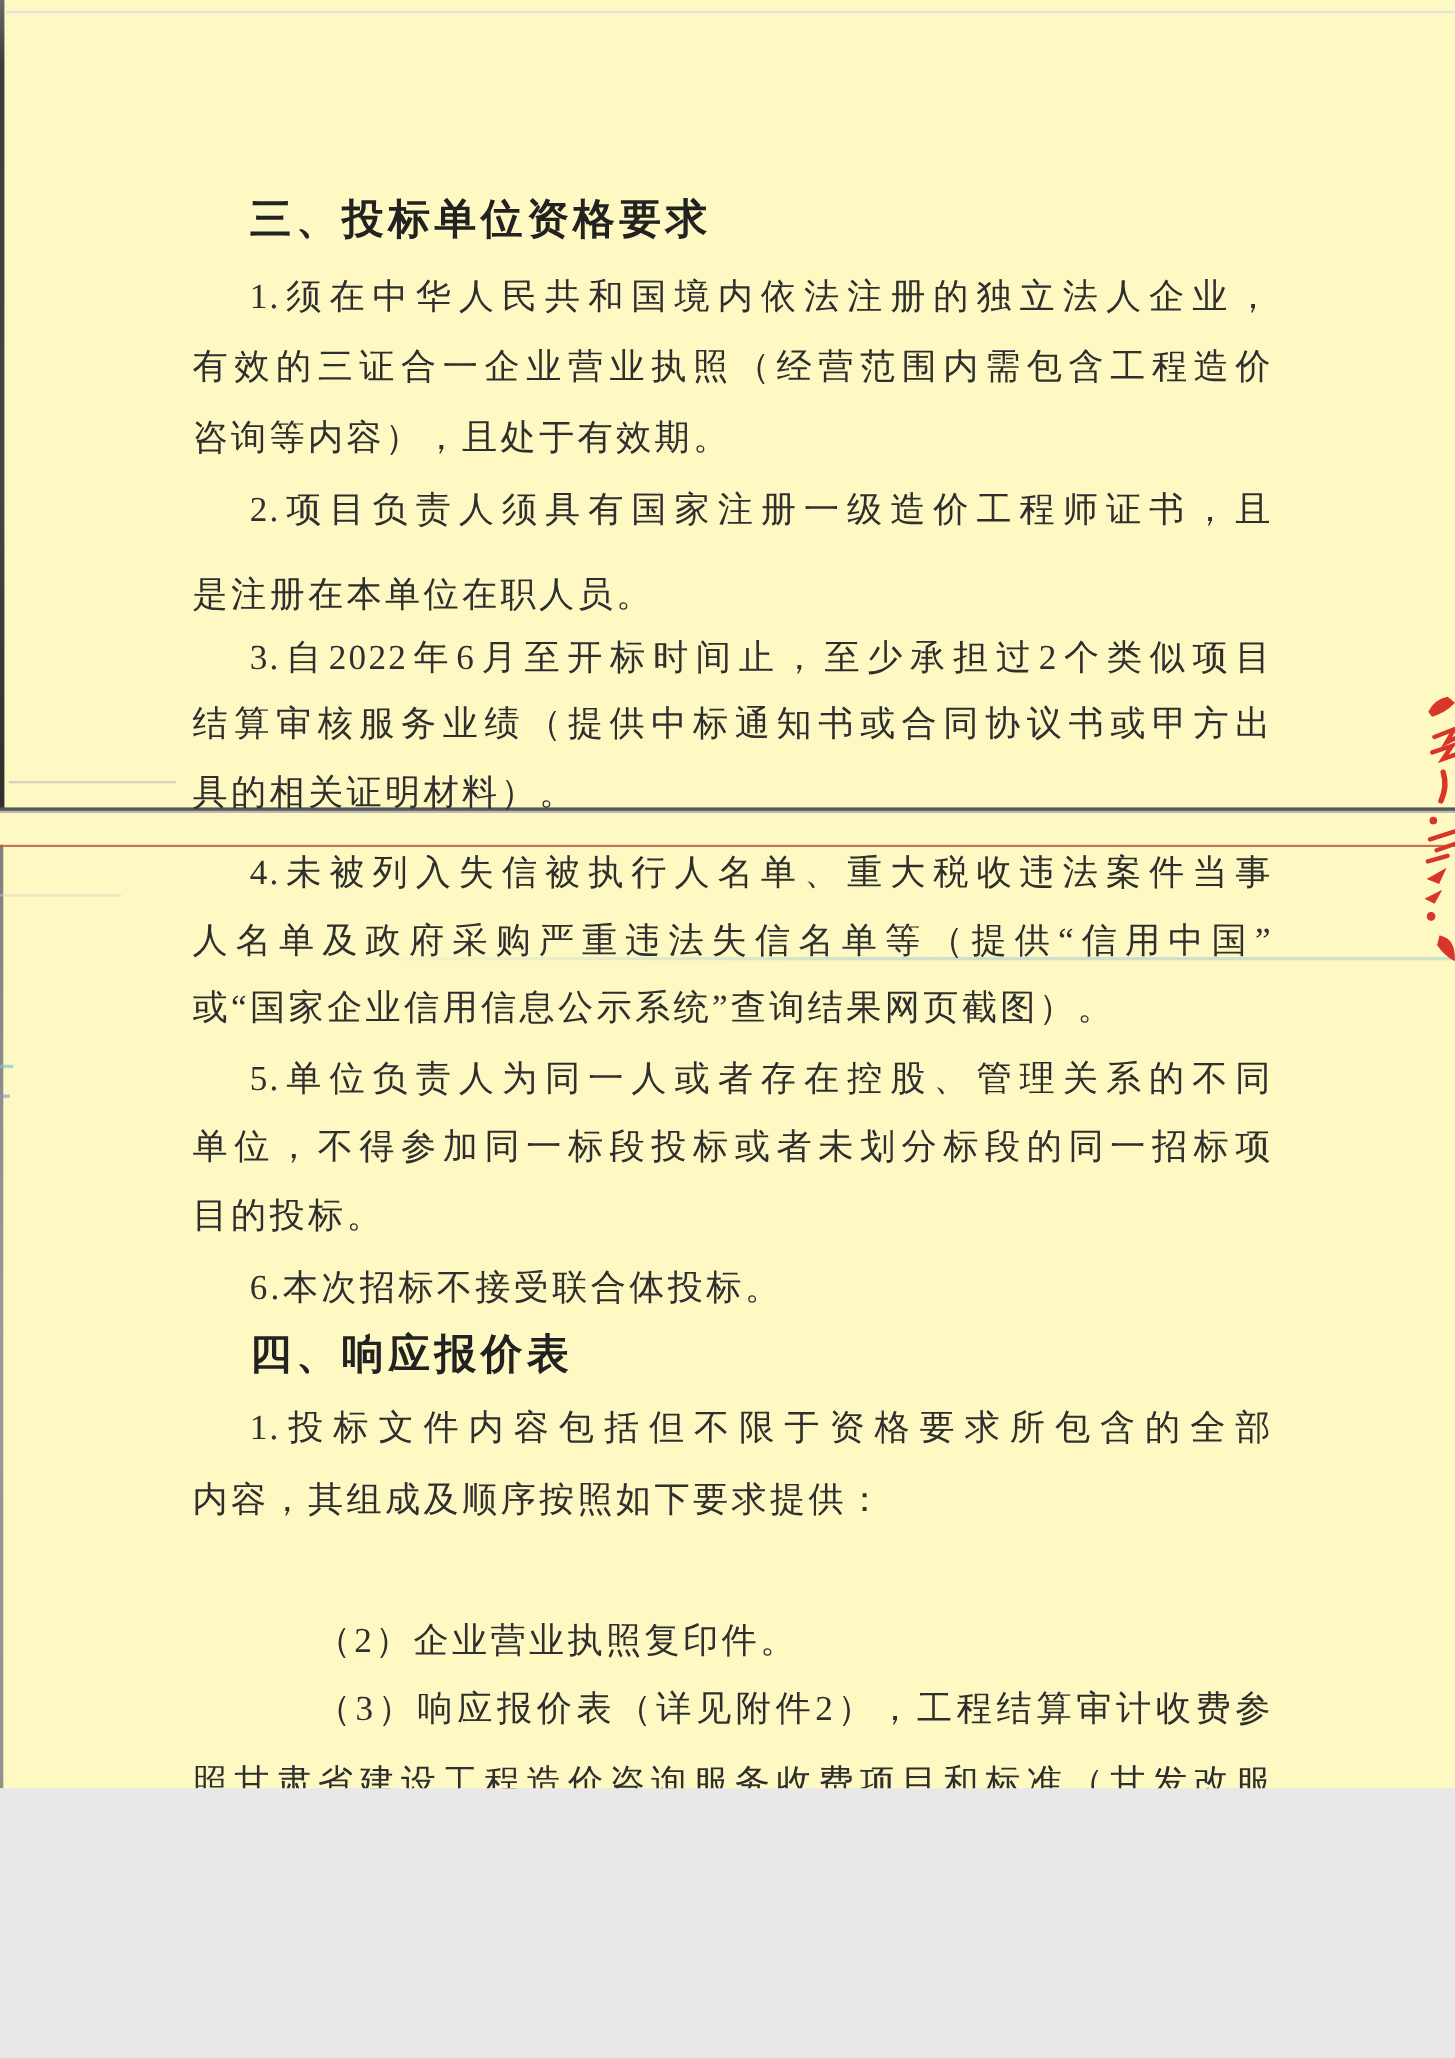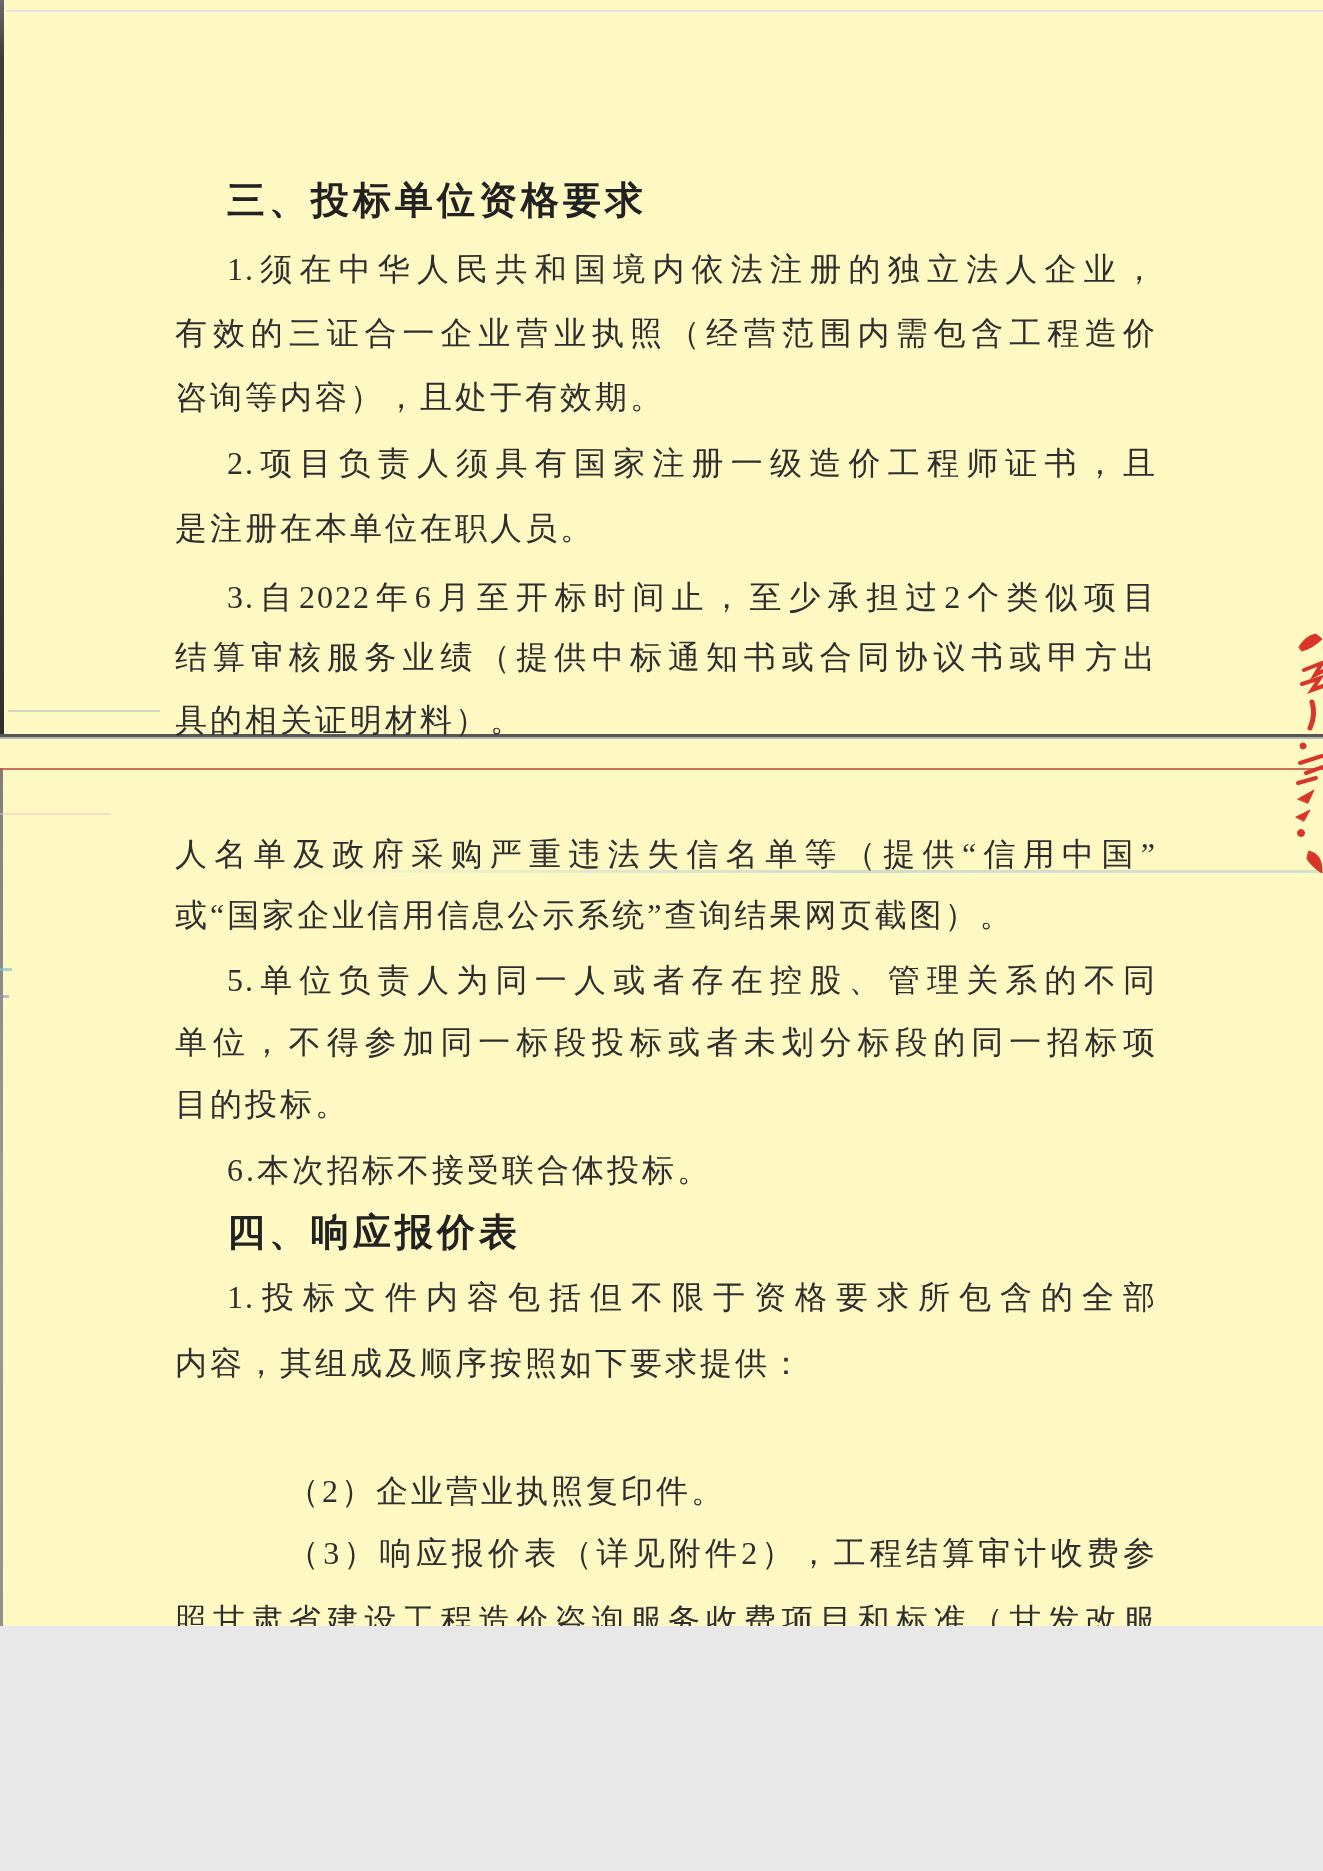--- a/index.html
+++ b/index.html
@@ -111,24 +111,25 @@
       <circle cx="6" cy="201" r="3.5" stroke-width="1"></circle>
       <path d="M14,219 Q28,222 27,241 Q18,236 12,227 Z" stroke-width="1"></path>
     </g>
   </svg>
 
   <div class="line heading ind1" style="top:177px">三、投标单位资格要求</div>
   <div class="line fill ind1" style="top:246px">1.须在中华人民共和国境内依法注册的独立法人企业，</div>
   <div class="line fill" style="top:310px">有效的三证合一企业营业执照（经营范围内需包含工程造价</div>
   <div class="line" style="top:374px">咨询等内容），且处于有效期。</div>
   <div class="line fill ind1" style="top:440px">2.项目负责人须具有国家注册一级造价工程师证书，且</div>
-  <div class="line" style="top:505px">是注册在本单位在职人员。</div>
+  <div class="line" style="top:517px">是注册在本单位在职人员。</div>
   <div class="line fill ind1" style="top:574px">3.自2022年6月至开标时间止，至少承担过2个类似项目</div>
   <div class="line fill" style="top:634px">结算审核服务业绩（提供中标通知书或合同协议书或甲方出</div>
   <div class="line" style="top:697px">具的相关证明材料）。</div>
+  <div class="line fill ind1" style="top:770px">4.未被列入失信被执行人名单、重大税收违法案件当事</div>
   <div class="line fill" style="top:831px">人名单及政府采购严重违法失信名单等（提供“信用中国”</div>
   <div class="line" style="top:892px">或“国家企业信用信息公示系统”查询结果网页截图）。</div>
   <div class="line fill ind1" style="top:957px">5.单位负责人为同一人或者存在控股、管理关系的不同</div>
   <div class="line fill" style="top:1019px">单位，不得参加同一标段投标或者未划分标段的同一招标项</div>
   <div class="line" style="top:1081px">目的投标。</div>
   <div class="line ind1" style="top:1147px">6.本次招标不接受联合体投标。</div>
   <div class="line heading ind1" style="top:1209px">四、响应报价表</div>
   <div class="line fill ind1" style="top:1274px">1.投标文件内容包括但不限于资格要求所包含的全部</div>
   <div class="line" style="top:1340px">内容，其组成及顺序按照如下要求提供：</div>
   <div class="line ind3" style="top:1468px">（2）企业营业执照复印件。</div>

